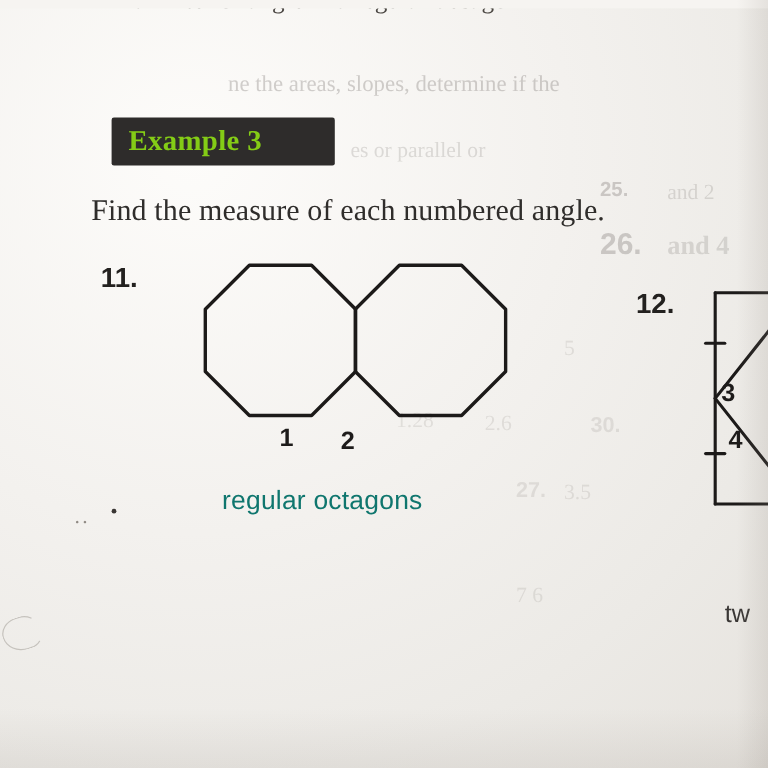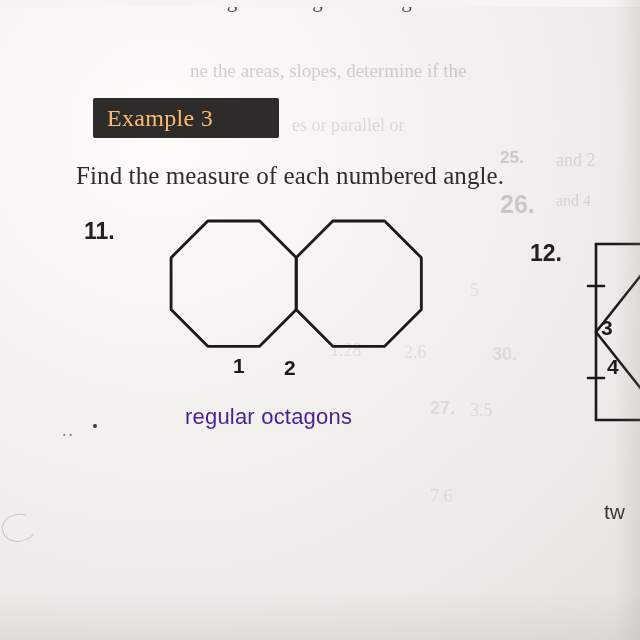--- a/index.html
+++ b/index.html
@@ -60,23 +60,23 @@
     top: 98px;
     width: 186px;
     height: 40px;
     background: #2e2c2b;
     border-radius: 2px;
   }
   #example-label-text {
     position: absolute;
     left: 14px;
     top: 7px;
-    color: #fdba74;
+    color: #84cc16;
     font-size: 24px;
-    font-weight: normal;
+    font-weight: bold;
     font-family: "Liberation Serif", serif;
     letter-spacing: .3px;
   }
 
   #instruction {
     position: absolute;
     left: 76px;
     top: 162px;
     font-size: 25px;
     color: #2f2d2b;
@@ -115,21 +115,21 @@
   #ang2 { left: 284px; top: 356px; }
   #ang3 { left: 601px; top: 316px; }
   #ang4 { left: 607px; top: 355px; }
 
   #caption {
     position: absolute;
     left: 185px;
     top: 404px;
     font-family: "Liberation Sans", sans-serif;
     font-size: 22px;
-    color: #4c1d95;
+    color: #0f766e;
     letter-spacing: .2px;
   }
 
   #bottom-tw {
     position: absolute;
     left: 604px;
     top: 500px;
     font-family: "Liberation Sans", sans-serif;
     font-size: 21px;
     color: #3a3735;
@@ -186,21 +186,21 @@
 </head>
 <body>
 
 <div id="page"></div>
 
 <div class="ghost" style="left:190px; top:60px; font-size:19px;">ne the areas, slopes, determine if the</div>
 <div class="ghost faint" style="left:292px; top:115px; font-size:18px;">es or parallel or</div>
 <div class="ghost" style="left:500px; top:148px; font-size:17px; font-family:'Liberation Sans',sans-serif; font-weight:bold;">25.</div>
 <div class="ghost faint" style="left:556px; top:150px; font-size:18px;">and 2</div>
 <div class="ghost" style="left:500px; top:190px; font-size:25px; font-family:'Liberation Sans',sans-serif; font-weight:bold;">26.</div>
-<div class="ghost faint" style="left:556px; top:192px; font-size:16px;">and 4</div>
+<div class="ghost faint" style="left:556px; top:192px; font-size:22px;font-weight:bold;">and 4</div>
 <div class="ghost vfaint" style="left:470px; top:280px; font-size:18px;">5</div>
 <div class="ghost vfaint" style="left:330px; top:340px; font-size:18px;text-align:center;">1.28</div>
 <div class="ghost vfaint" style="left:404px; top:342px; font-size:18px;">2.6</div>
 <div class="ghost vfaint" style="left:492px; top:344px; font-size:18px; font-family:'Liberation Sans',sans-serif; font-weight:bold;">30.</div>
 <div class="ghost vfaint" style="left:430px; top:398px; font-size:18px; font-family:'Liberation Sans',sans-serif; font-weight:bold;">27.</div>
 <div class="ghost vfaint" style="left:470px; top:400px; font-size:18px;">3.5</div>
 <div class="ghost vfaint" style="left:430px; top:486px; font-size:18px;">7 6</div>
 
 <div id="top-line">an interior angle in a regular decagon</div>
 <div id="top-line-mask"></div>

